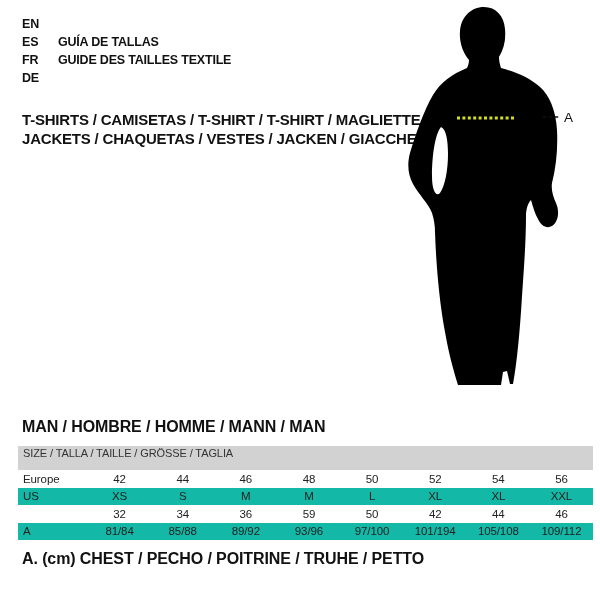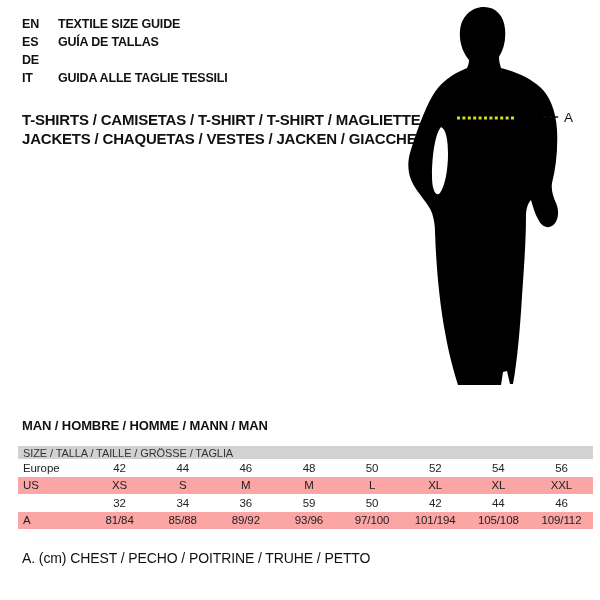--- a/index.html
+++ b/index.html
@@ -17,59 +17,58 @@
   .lang-label { font-weight:bold; font-size:12.5px; letter-spacing:-0.2px; white-space:nowrap; }
 
   
   .categories { position:absolute; left:22px; top:110px; font-weight:bold; font-size:15px;
     letter-spacing:-0.2px; line-height:19px; white-space:nowrap; }
 
   
   svg.figure { position:absolute; left:400px; top:0; }
 
   
-  .section-title { position:absolute; left:22px; top:418px; font-weight:bold; font-size:13px;
+  .section-title { position:absolute; left:22px; top:418px; font-weight:bold; font-size:16px;
     letter-spacing:-0.1px; white-space:nowrap; }
 
   
   .size-table { position:absolute; left:18px; top:446px; width:575px;
     border-collapse:collapse; table-layout:fixed; }
   .size-table th {
     height:13px; background:#d2d2d2; font-weight:normal; font-size:11px;
-    text-align:left; padding:0 0 0 5px; color:#333; letter-spacing:-0.1px;
+    text-align:left; padding:0 0 11px 5px; color:#333; letter-spacing:-0.1px;
   }
   .size-table td { height:17.5px; font-size:11.5px; text-align:center; padding:0; color:#222;
     letter-spacing:-0.1px; }
   .size-table td.lbl { text-align:left; padding-left:5px;margin-top:29px; }
-  .size-table tr.alt { background:#fca5a5; }
+  .size-table tr.alt { background:#14b8a6; }
 
   
-  .footnote { position:absolute; left:22px; top:550px; font-weight:normal; font-size:14px;
+  .footnote { position:absolute; left:22px; top:550px; font-weight:bold; font-size:16px;
     letter-spacing:-0.1px; white-space:nowrap; }
 </style>
 </head>
 <body>
 
 <div class="canvas">
 
   <div class="lang-list">
     <div class="lang-row">
       <span class="lang-code">EN</span>
-      <span class="lang-label">TEXTILE SIZE GUIDE</span>
     </div>
     <div class="lang-row">
       <span class="lang-code">ES</span>
       <span class="lang-label">GUÍA DE TALLAS</span>
     </div>
     <div class="lang-row">
-      <span class="lang-code">DE</span>
+      <span class="lang-code">FR</span>
+      <span class="lang-label">GUIDE DES TAILLES TEXTILE</span>
     </div>
     <div class="lang-row">
-      <span class="lang-code">IT</span>
-      <span class="lang-label">GUIDA ALLE TAGLIE TESSILI</span>
+      <span class="lang-code">DE</span>
     </div>
   </div>
 
   <div class="categories">
     <div>T-SHIRTS / CAMISETAS / T-SHIRT / T-SHIRT / MAGLIETTE</div>
     <div>JACKETS / CHAQUETAS / VESTES / JACKEN / GIACCHE</div>
   </div>
 
   <svg class="figure" width="190" height="400" viewBox="0 0 190 400">
     <path fill="#000000" fill-rule="evenodd" d="

